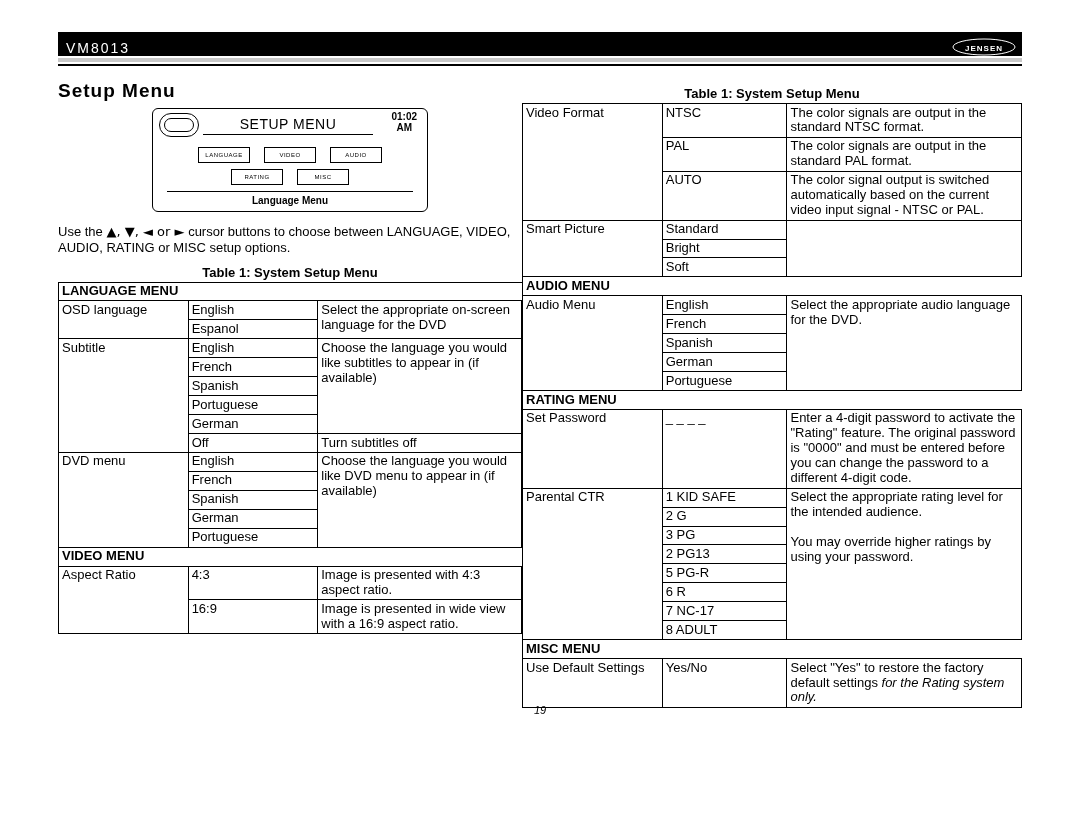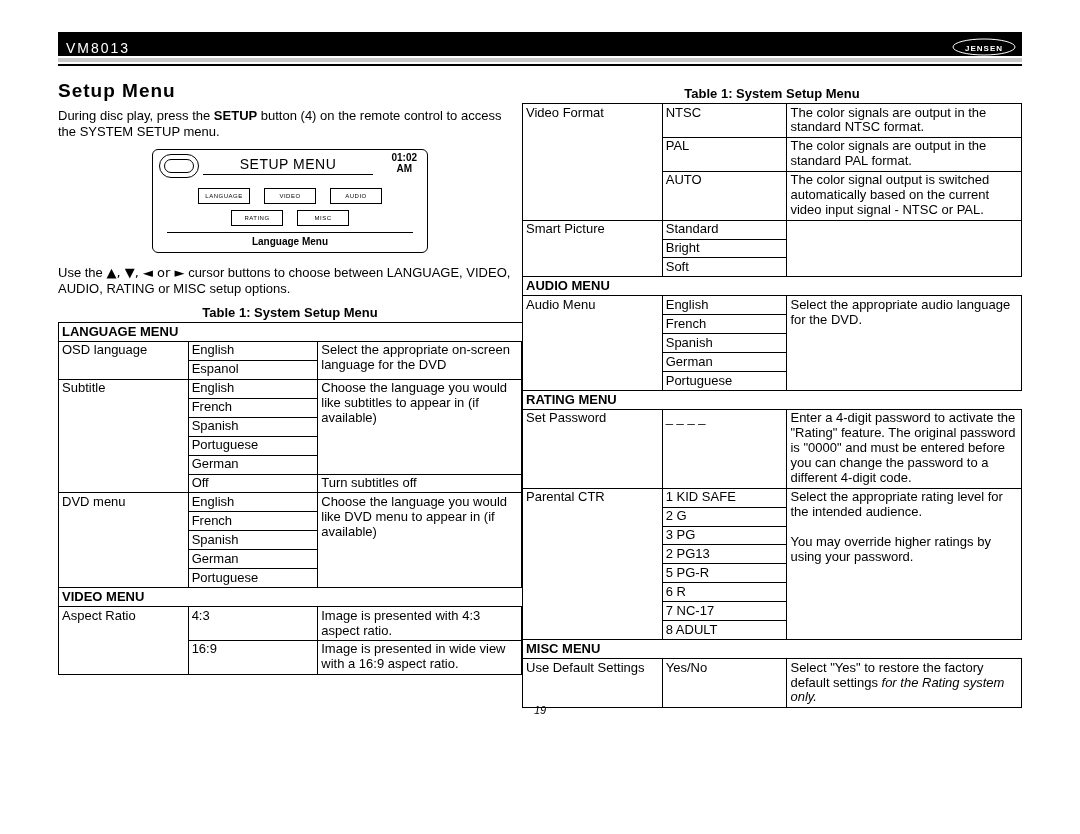--- a/index.html
+++ b/index.html
@@ -193,23 +193,20 @@
       </svg>
     </span>
   </div>
   <div class="midbar1"></div>
   <div class="midbar2"></div>
 
   <div class="content">
 
     <div class="col-left">
       <h1 class="section">Setup Menu</h1>
-      <p class="body">
-        <span>During disc play, press the </span><strong>SETUP</strong><span> button (4) on the remote control to access the SYSTEM SETUP menu.</span>
-      </p>
 
       <div class="screen-wrap">
         <div class="screen">
           <div class="screen-top">
             <div class="disc-slot"></div>
             <div class="screen-title">SETUP MENU</div>
             <div class="clock">
               <div>01:02</div>
               <div style="text-align:center">AM</div>
             </div>

